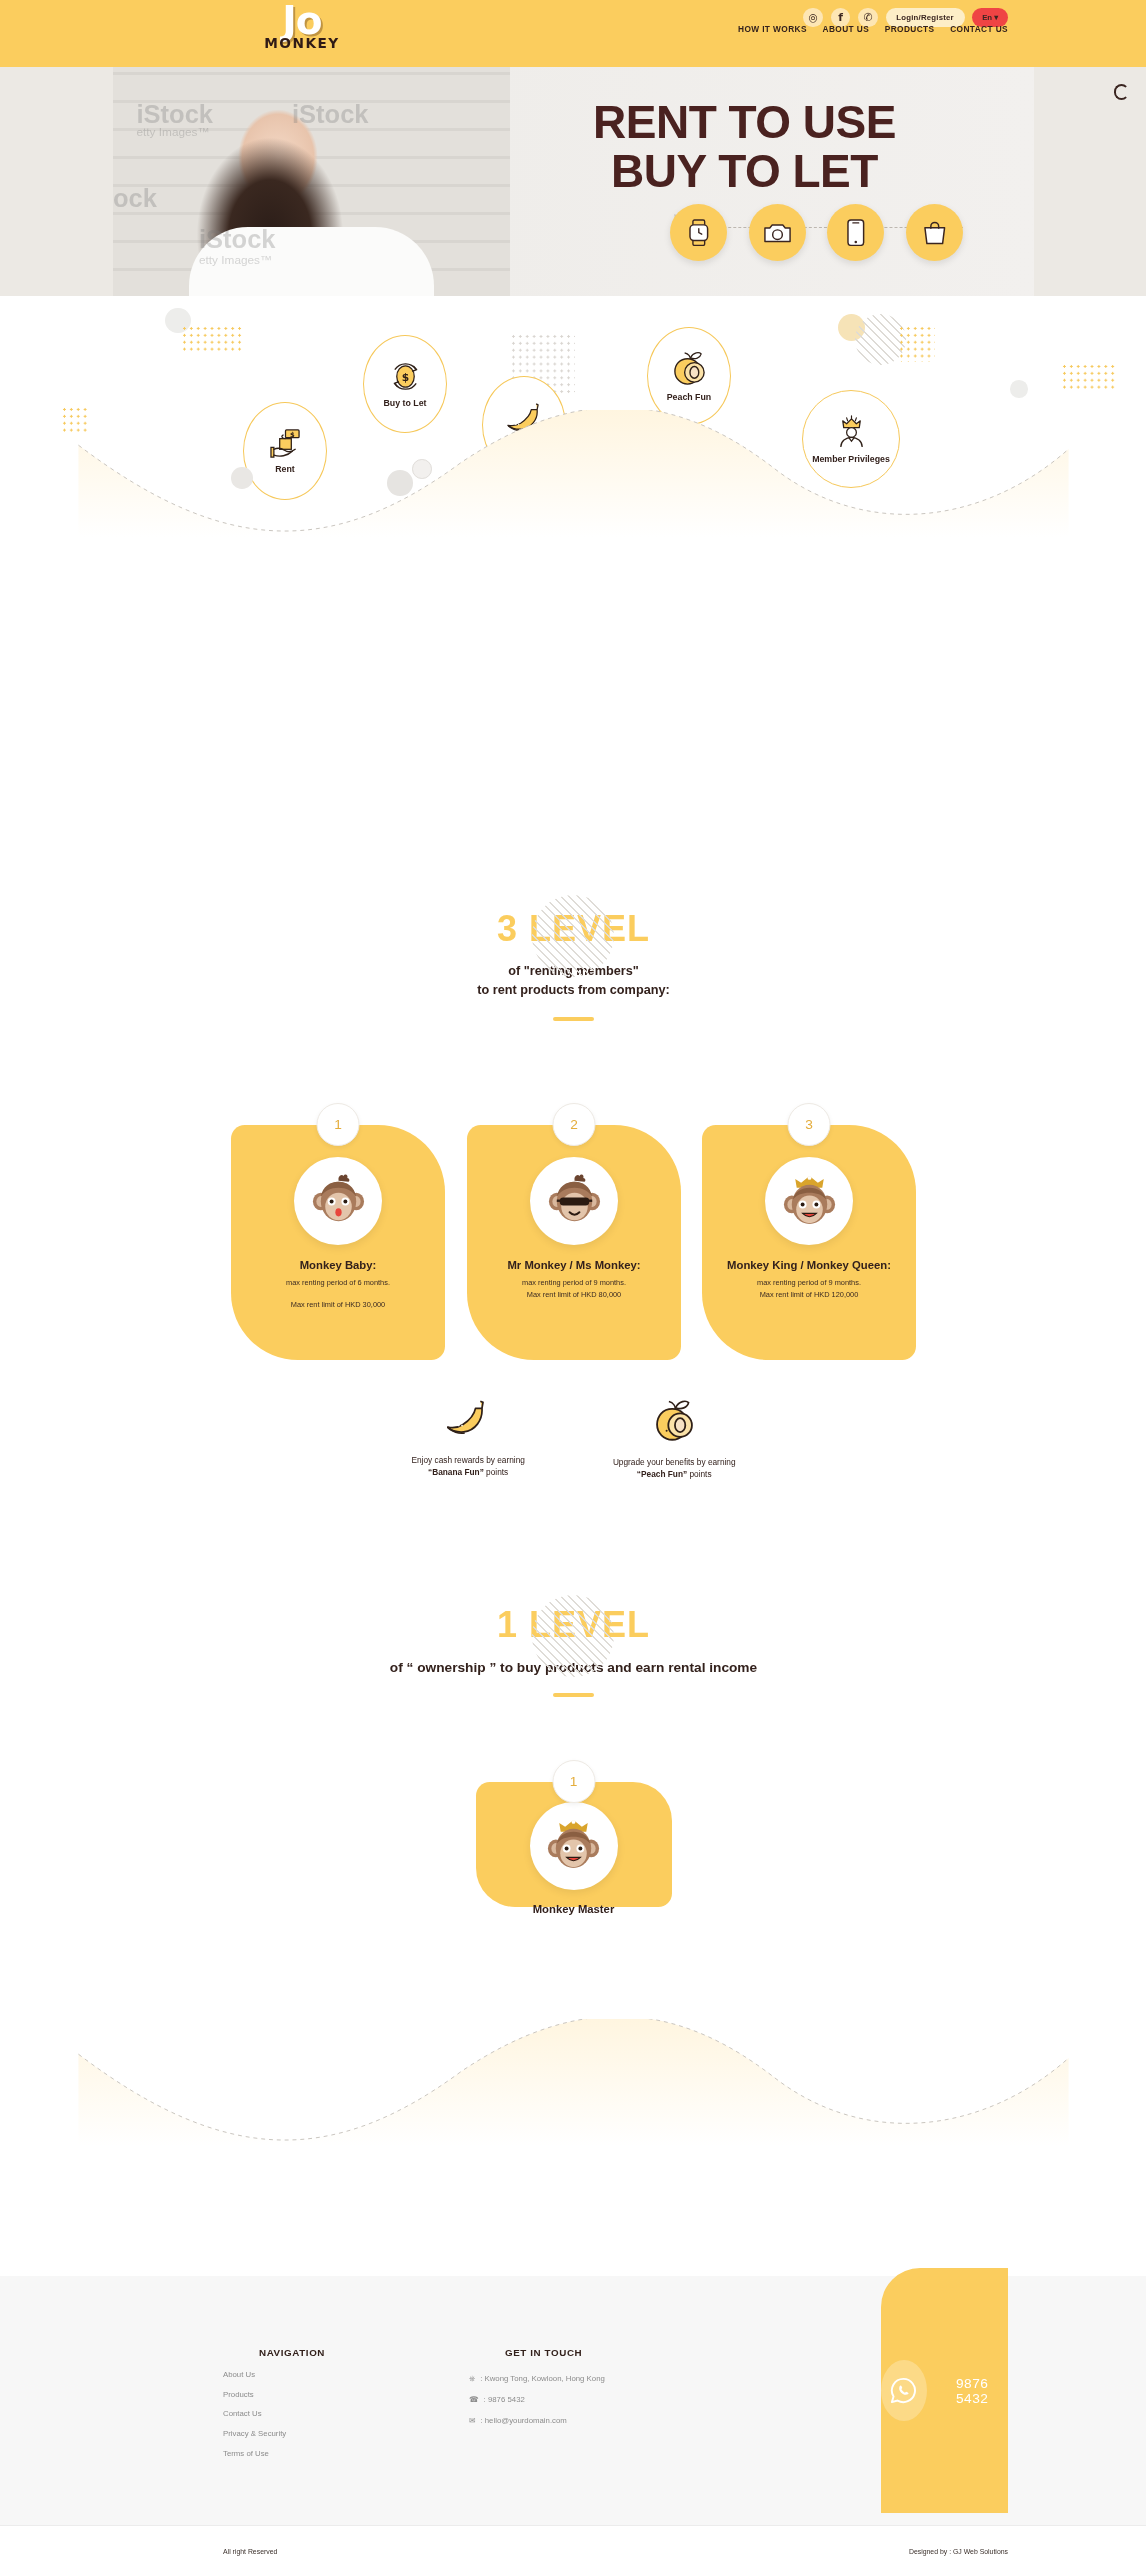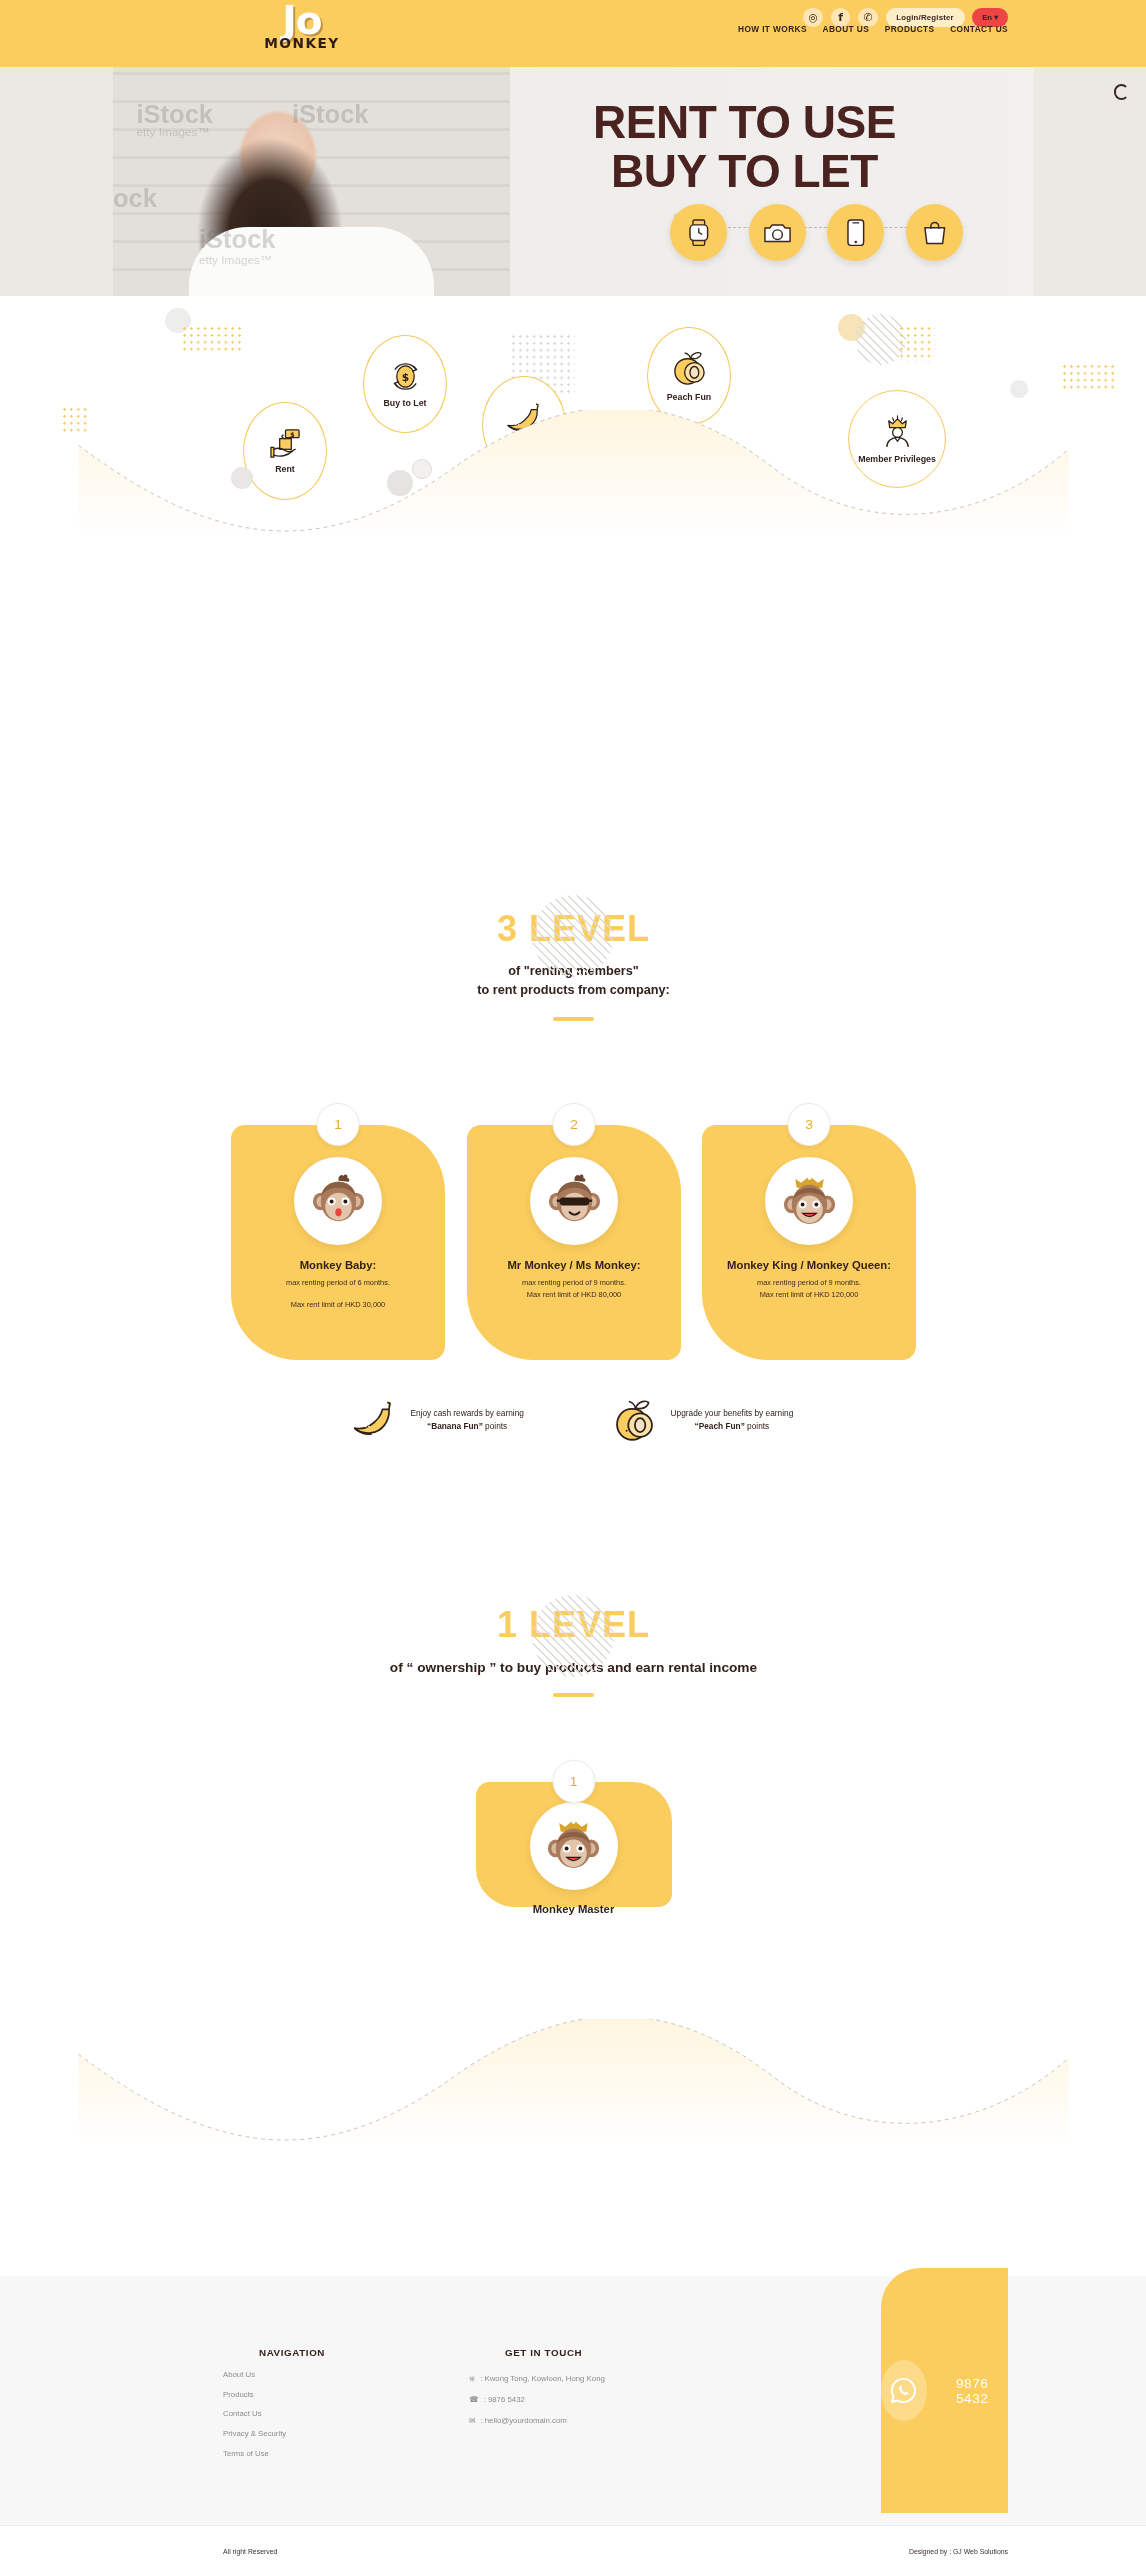--- a/index.html
+++ b/index.html
@@ -180,21 +180,21 @@
   }
   .face-wrap {
     width: 88px; height: 88px; border-radius: 50%; background: #fff;
     margin: 32px auto 0; display: flex; align-items: center; justify-content: center;
     box-shadow: 0 2.9px 8.8px rgba(0,0,0,.08);
   }
   .card-title { font-size: 11.3px; font-weight: 700; color: #33211c; margin-top: 13.7px; }
   .card-line { font-size: 7.4px; color: #3b2a22; margin-top: 6.9px; line-height: 10.8px; }
 
   .perks { position: absolute; top: 1397px; left: 0; width: 1147px; display: flex; justify-content: center; gap: 88px; }
-  .perk { display: flex; align-items: center; gap: 13.7px; }
+  .perk { display: flex; align-items: center; gap: 13.7px; flex-direction: column; }
   .perk-txt { font-size: 8.3px; color: #33211c; line-height: 12.7px; text-align: center; }
   .perk-txt b { font-weight: 700; }
 
   .card-master {
     position: absolute; top: 1782px; left: 50%; transform: translateX(-50%);
     width: 196px; height: 125px; background: #fbcd5e;
     border-radius: 13.7px 39px 13.7px 39px; text-align: center;
   }
 
   
@@ -358,21 +358,21 @@
       <svg width="39" height="37" viewBox="0 0 40 38">
           <path d="M15 3c4 1 6 4 6 7" fill="none" stroke="#2f2018" stroke-width="1.3"></path>
           <path d="M21 8c3-6 9-6 11-4-1 4-6 6-11 4z" fill="#fff" stroke="#2f2018" stroke-width="1.3"></path>
           <path d="M18 9C10 9 5 15 5 22s6 13 13 13 13-6 13-13S26 9 18 9z" fill="#fbcd5e" stroke="#2f2018" stroke-width="1.4"></path>
           <circle cx="25" cy="23" r="10" fill="#fbe2a8" stroke="#2f2018" stroke-width="1.4"></circle>
           <ellipse cx="25" cy="23" rx="4.5" ry="6" fill="#f7e2c5" stroke="#2f2018" stroke-width="1.4"></ellipse>
         </svg>
       <div class="flabel">Peach Fun</div>
     </div>
 
-    <div class="fcircle" style="left:848px;top:94px;width:98px;">
+    <div class="fcircle" style="left:802px;top:94px;width:98px;">
       <svg width="39" height="35" viewBox="0 0 40 36">
           <path d="M20 2v3M15 4l1 3M25 4l-1 3" stroke="#2f2018" stroke-width="1.2" stroke-linecap="round"></path>
           <path d="M12 14l-1-7 4 3 5-5 5 5 4-3-1 7z" fill="#fbcd5e" stroke="#2f2018" stroke-width="1.3" stroke-linejoin="round"></path>
           <circle cx="20" cy="19" r="5" fill="#fff" stroke="#2f2018" stroke-width="1.3"></circle>
           <path d="M9 34c0-6 5-10 11-10s11 4 11 10" fill="none" stroke="#2f2018" stroke-width="1.3"></path>
           <path d="M17 24l3 4 3-4" fill="none" stroke="#2f2018" stroke-width="1.2"></path>
         </svg>
       <div class="flabel">Member Privileges</div>
     </div>
   </div>

